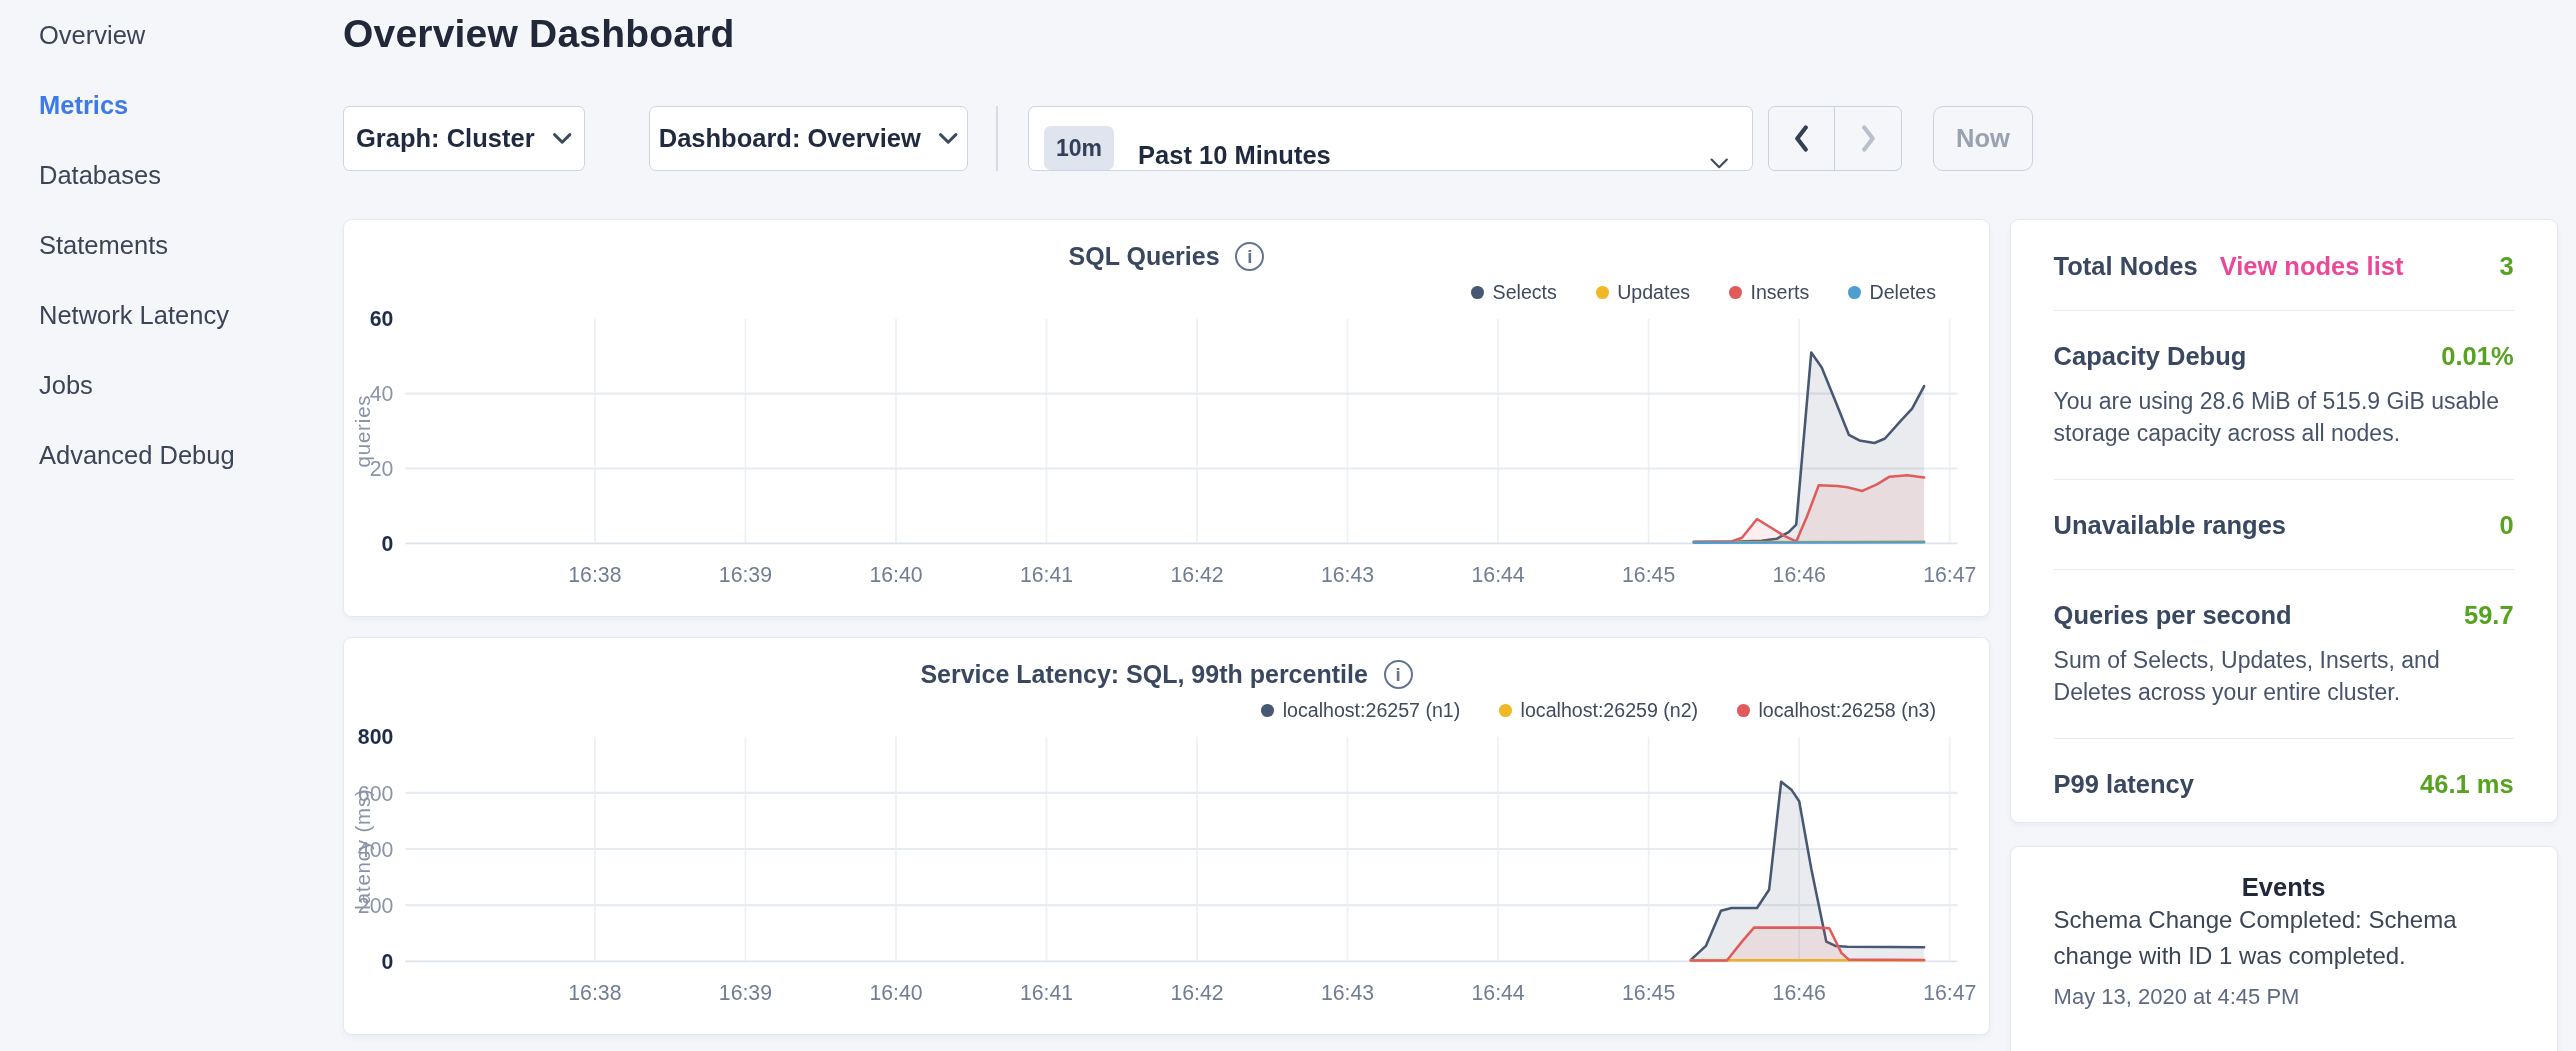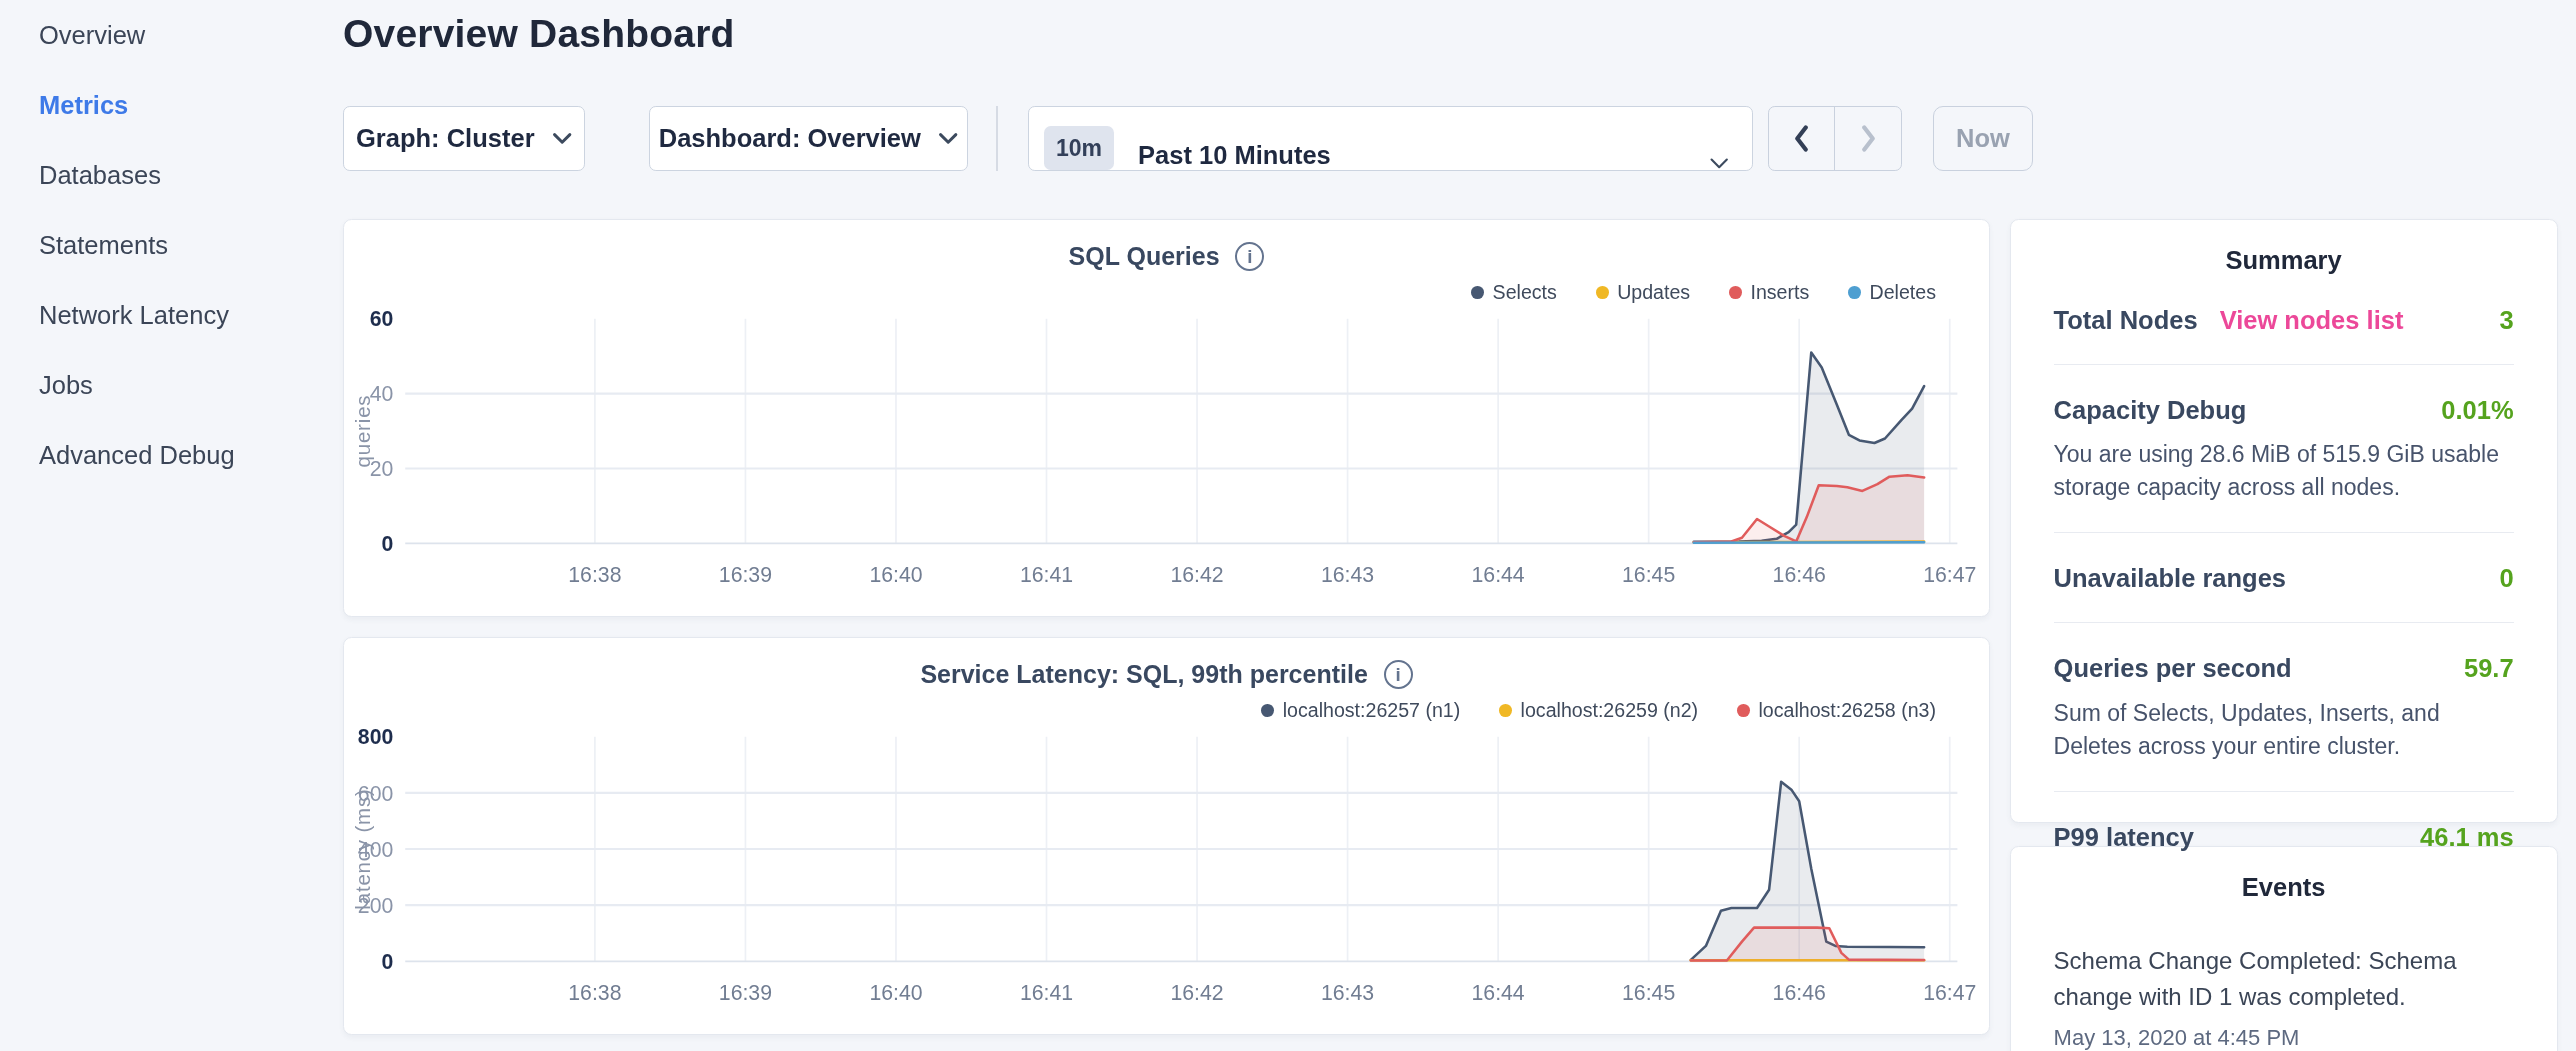--- a/index.html
+++ b/index.html
@@ -87,21 +87,21 @@
   .events-panel { height:357px; margin-top:23px; }
   .panel-title { text-align:center; font-size:25.5px; font-weight:700; color:#20283a; padding-top:25.5px; }
   .srow { padding:31px 0 29px; }
   .srow + .srow { border-top:1.7px solid #e8ebf1; }
   .srow:first-of-type { margin-top:32px; padding-top:0; }
   .srow-top { display:flex; align-items:baseline; }
   .srow-label { font-size:25.5px; font-weight:700; color:#394860; }
   .srow-link { font-size:25.5px; font-weight:700; color:#ec4899; margin-left:22px; cursor:pointer; text-decoration:none; }
   .srow-value { margin-left:auto; font-size:25.5px; font-weight:700; color:#55a31e; white-space:nowrap; }
   .srow-sub { margin-top:13.6px; font-size:23px; color:#47536b; line-height:1.42; }
-  .event-item { margin-top:41px; cursor:pointer; }
+  .event-item { cursor:pointer; }
   .event-text { font-size:24px; color:#3b4556; line-height:1.5; }
   .event-time { margin-top:10.2px; font-size:22px; color:#5d6980; }
 </style>
 </head>
 <body>
 
 <nav class="sidebar">
   <div class="nav-item">Overview</div>
   <div class="nav-item active">Metrics</div>
   <div class="nav-item">Databases</div>
@@ -273,21 +273,20 @@
             <text x="1711" y="326" text-anchor="middle" font-size="25" fill="#717d92">16:46</text>
             <text x="1888" y="326" text-anchor="middle" font-size="25" fill="#717d92">16:47</text>
           </svg>
       </section>
 
     </div>
 
     <aside class="right-col">
 
       <section class="card panel summary-panel">
-        <div class="panel-title">Summary</div>
 
         <div class="srow">
           <div class="srow-top">
             <span class="srow-label">Total Nodes</span>
             <a class="srow-link" href="#">View nodes list</a>
             <span class="srow-value">3</span>
           </div>
         </div>
 
         <div class="srow">

